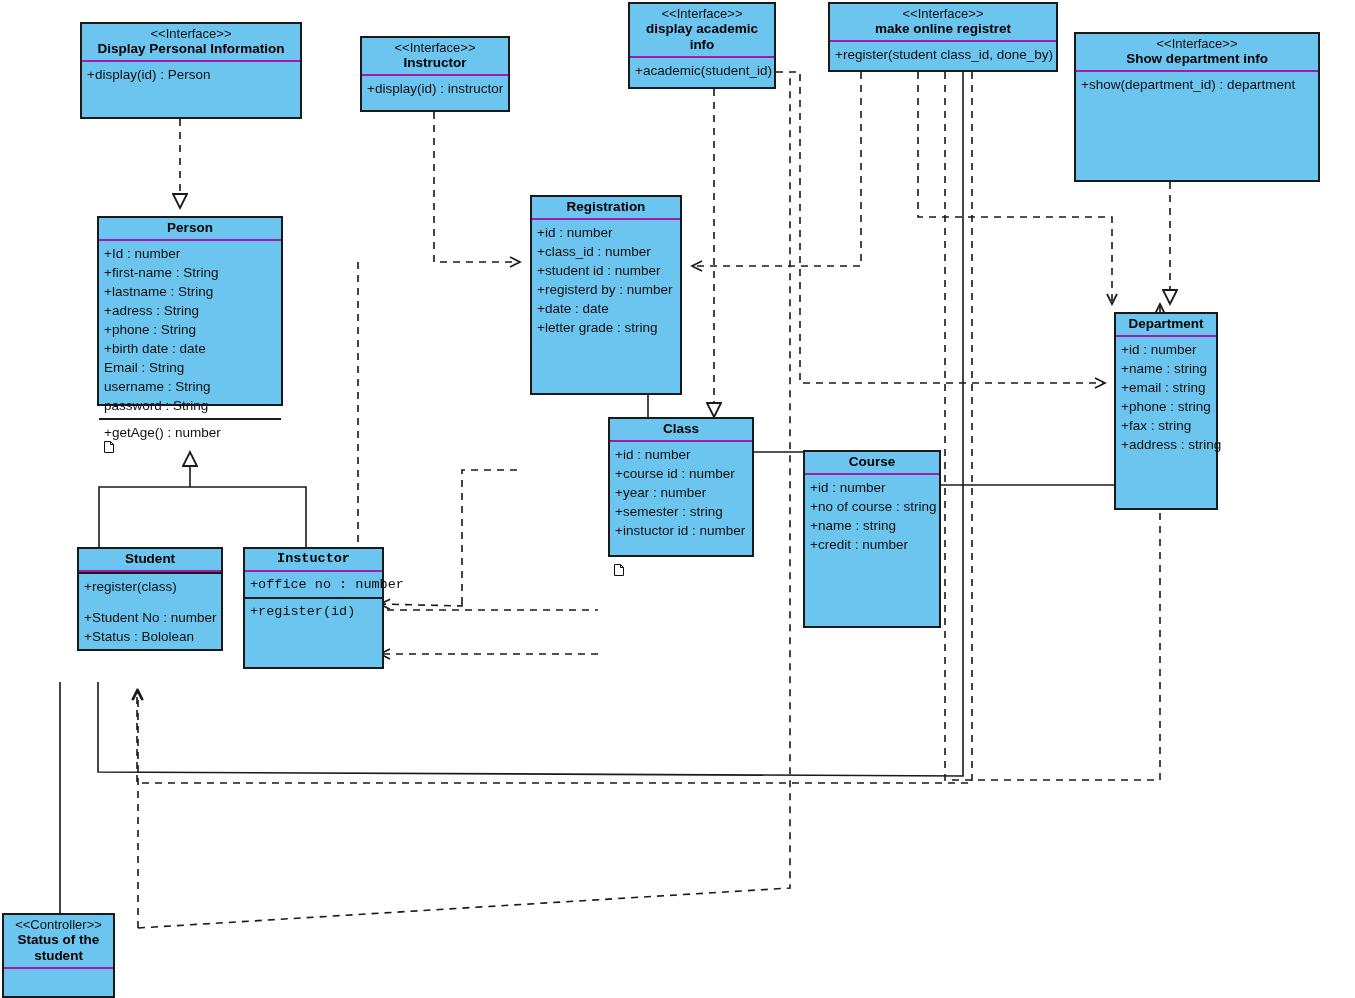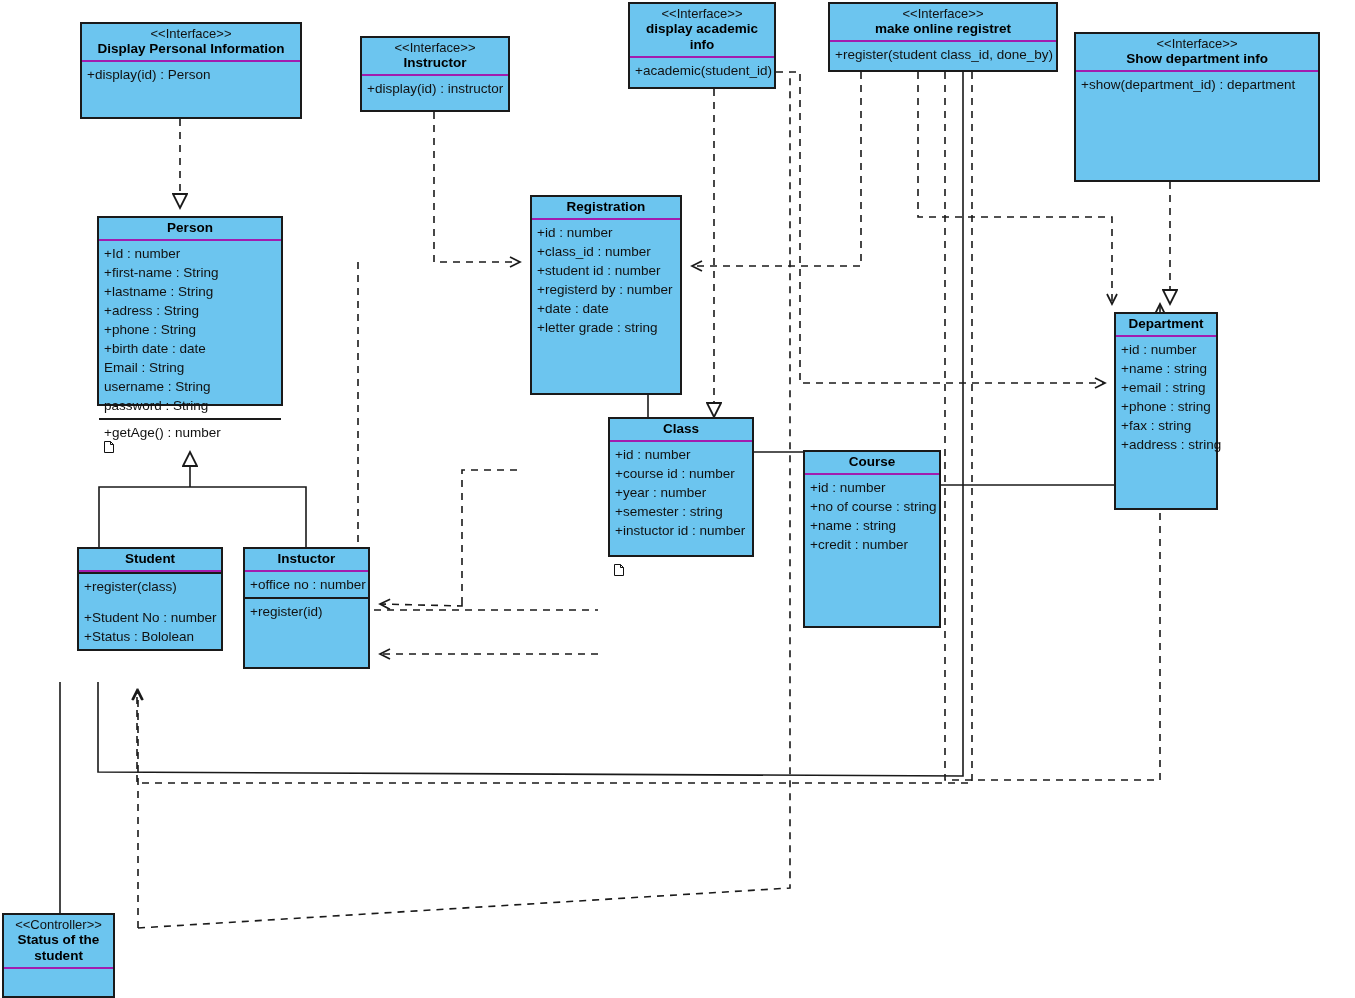--- a/index.html
+++ b/index.html
@@ -203,21 +203,21 @@
     </div>
     <div class="compart grow sep">
       <div class="attr">+register(class)</div>
     </div>
     <div class="compart">
       <div class="attr">+Student No : number</div>
       <div class="attr">+Status : Bololean</div>
     </div>
   </div>
 
-  <div class="box" style="left:243px;top:547px;width:127px;height:122px;">
+  <div class="box" style="left:243px;top:547px;width:141px;height:122px;font-family:Liberation Mono, monospace;">
     <div class="hdr">
       <div class="cname">Instuctor</div>
     </div>
     <div class="compart">
       <div class="attr">+office no : number</div>
     </div>
     <div class="compart grow sep">
       <div class="attr">+register(id)</div>
     </div>
   </div>

